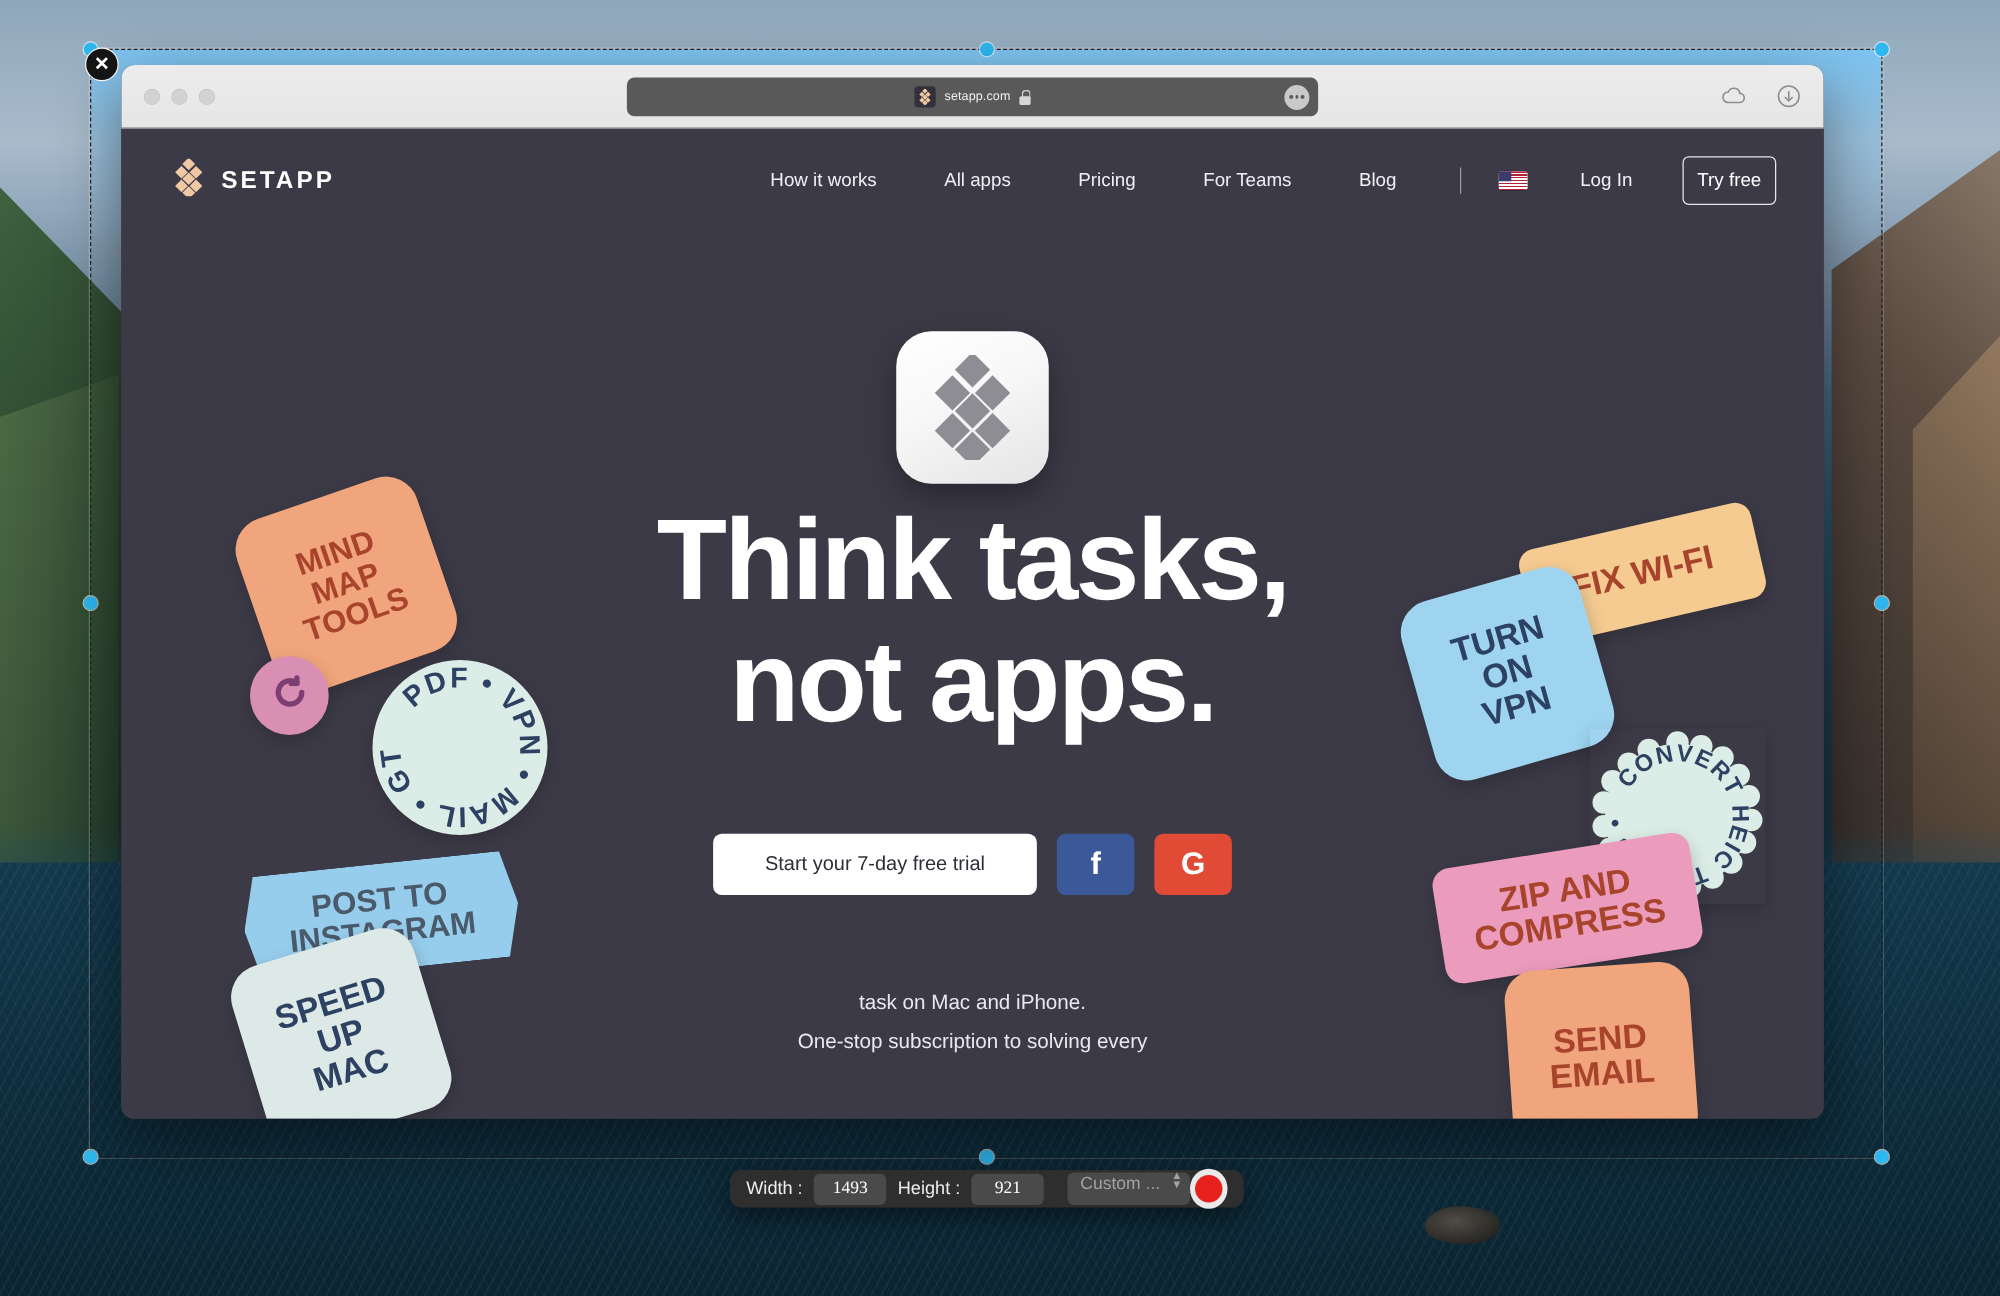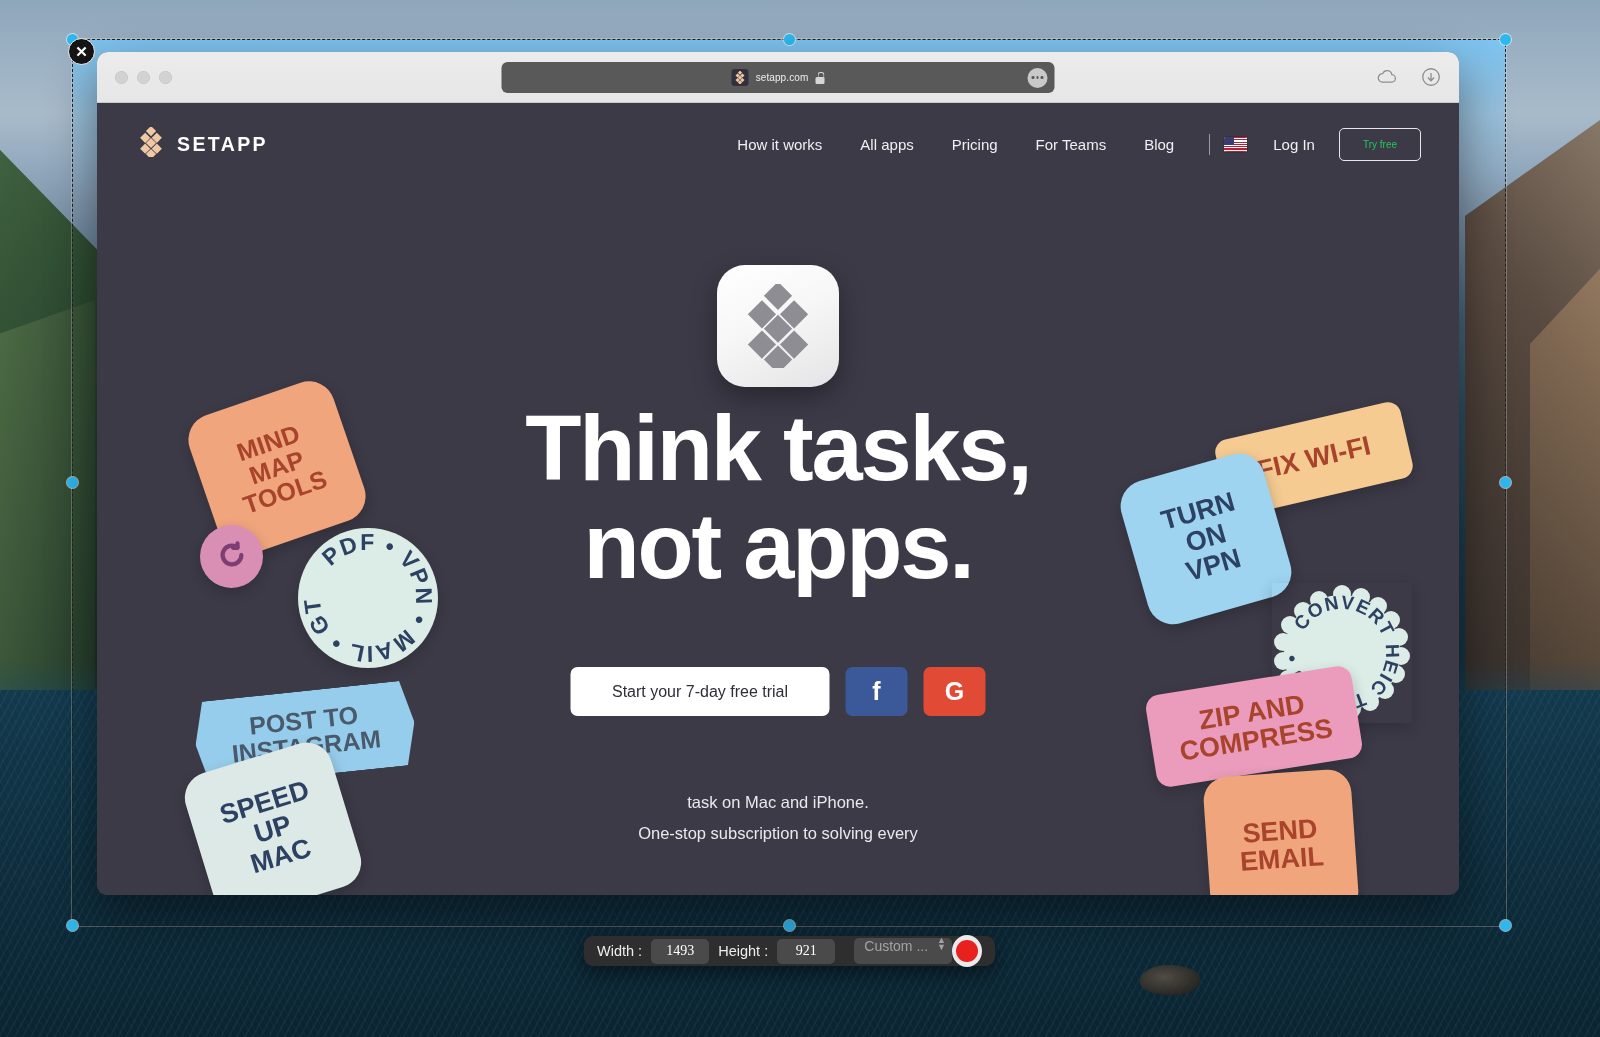--- a/index.html
+++ b/index.html
@@ -161,21 +161,21 @@
   }
   .nav {
     position: relative; height: 82px;
     display: flex; align-items: center;
   }
   .brand { display: flex; align-items: center; gap: 13px; margin-left: 41px; }
   .brand-word { color: #fff; font-size: 19.5px; font-weight: 700; letter-spacing: 2.4px; }
 
   .navlinks {
     margin-left: auto; margin-right: 38px;
-    display: flex; align-items: center; gap: 0;
+    display: flex; align-items: center; gap: 16px;
   }
   .navlink {
     color: #f0eff3; font-size: 15px; padding: 0 19px; cursor: pointer;
     white-space: nowrap;
   }
   .nav-sep { width:1px; height:21px; background:#9c99a6; margin: 0 14px 0 16px; }
   .flag {
     width: 23px; height: 15px; border-radius: 2px; overflow: hidden;
     position: relative; background: #fff; margin-right: 18px;
     box-shadow: 0 0 0 .5px rgba(0,0,0,.25);
@@ -184,21 +184,21 @@
     position:absolute; inset:0;
     background: repeating-linear-gradient(to bottom,
       #b22234 0 1.15px, #ffffff 1.15px 2.3px);
   }
   .flag .canton {
     position:absolute; left:0; top:0; width:10px; height:8px; background:#3c3b6e;
   }
   .loginlink { color:#f0eff3; font-size:15px; padding:0 8px; cursor:pointer; margin-right: 16px;}
   .tryfree {
     border: 1px solid #e7e6ea; border-radius: 5px;
-    color: #22c55e; font-size: 10px; padding: 10px 23px; background: transparent;
+    color: #ffffff; font-size: 15px; padding: 10px 11px; background: transparent;
     cursor: pointer;
   }
 
   .hero { position: relative; height: 710px; }
 
   .appicon {
     position: absolute; left: 50%; transform: translateX(-50%);
     top: 80px; width: 122px; height: 122px; border-radius: 28px;
     background: linear-gradient(155deg, #ffffff 0%, #f7f7f7 45%, #e4e4e6 100%);
     box-shadow: 0 10px 26px rgba(0,0,0,.35);

